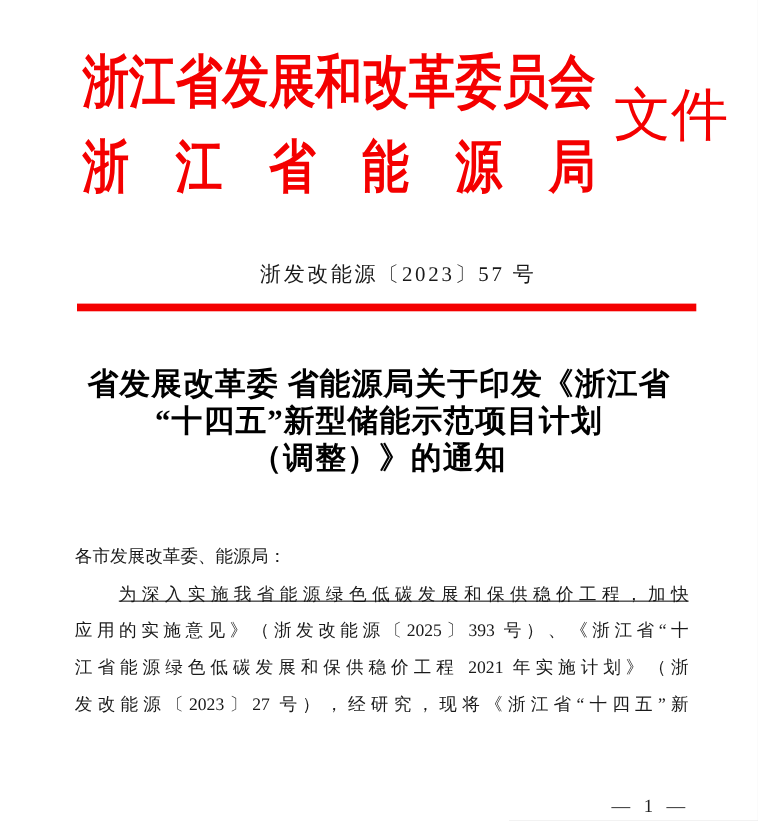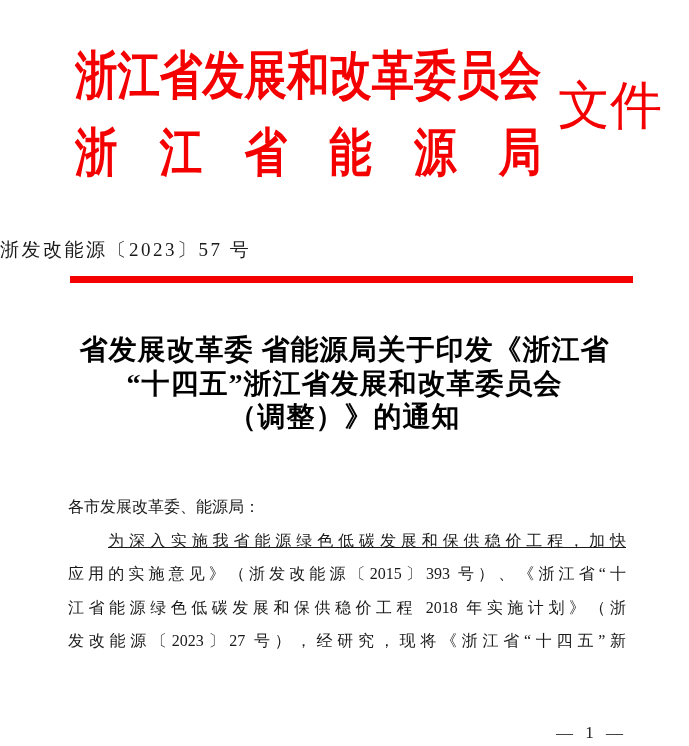--- a/index.html
+++ b/index.html
@@ -32,23 +32,25 @@
     white-space:nowrap;display:flex;justify-content:space-between;
   }
   .doc-type{
     position:absolute;left:558px;top:76px;
     font-size:52px;line-height:60px;font-weight:normal;
     color:var(--red);white-space:nowrap;
   }
   
   .doc-number{
     position:absolute;left:0;right:0;top:237px;
+    text-align:center;
     font-size:19px;line-height:26px;
     letter-spacing:2.5px;
     color:var(--ink);
+    padding-left:35px;
   }
   
   .red-rule{
     position:absolute;left:70px;top:276px;
     width:563px;height:7px;
     background:var(--red);
   }
   
   .title{
     position:absolute;left:40px;right:40px;top:333px;
@@ -100,27 +102,27 @@
   </div>
 
   <div class="doc-type">文件</div>
 
   <div class="doc-number">浙发改能源〔2023〕57 号</div>
 
   <div class="red-rule"></div>
 
   <div class="title">
     <div>省发展改革委 省能源局关于印发《浙江省</div>
-    <div>“十四五”浙江省发展和改革委员会</div>
+    <div>“十四五”新型储能示范项目计划</div>
     <div>（调整）》的通知</div>
   </div>
 
   <div class="body-text">
     <div class="salutation">各市发展改革委、能源局：</div>
     <div class="bline indent">为深入实施我省能源绿色低碳发展和保供稳价工程，加快</div>
-    <div class="bline">应用的实施意见》（浙发改能源〔2015〕393 号）、《浙江省“十</div>
-    <div class="bline">江省能源绿色低碳发展和保供稳价工程 2018 年实施计划》（浙</div>
+    <div class="bline">应用的实施意见》（浙发改能源〔2025〕393 号）、《浙江省“十</div>
+    <div class="bline">江省能源绿色低碳发展和保供稳价工程 2021 年实施计划》（浙</div>
     <div class="bline">发改能源〔2023〕27 号），经研究，现将《浙江省“十四五”新</div>
   </div>
 
   <div class="page-number">— 1 —</div>
 
 </div>
 
 </body></html>

